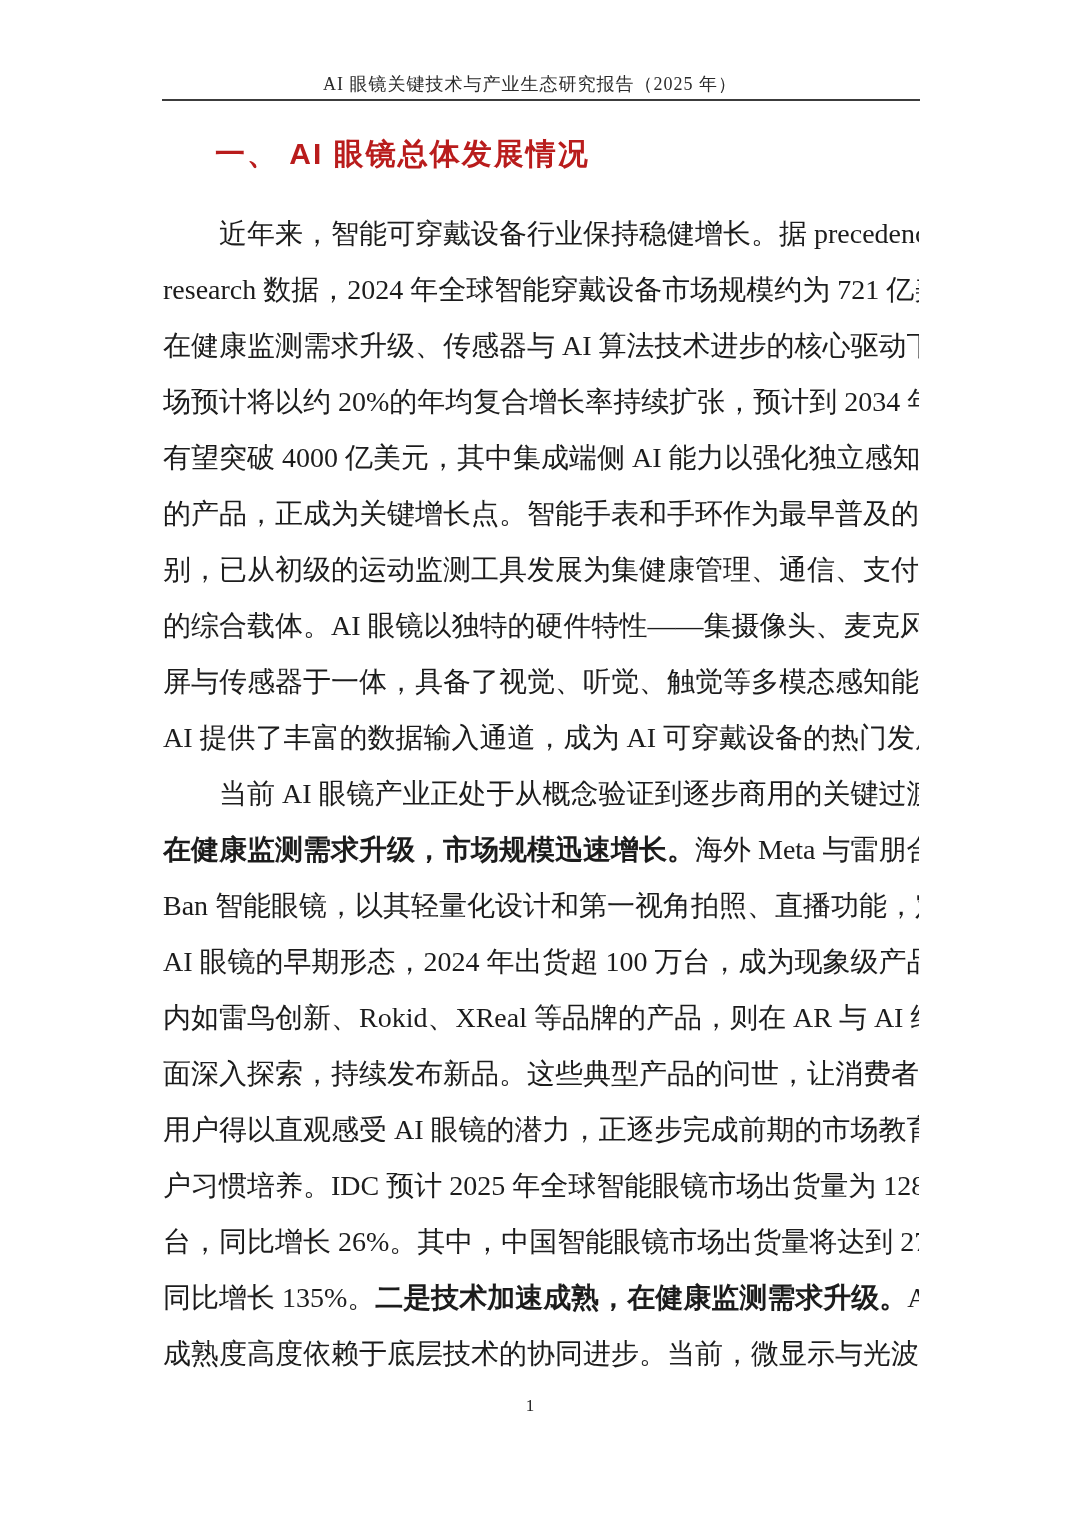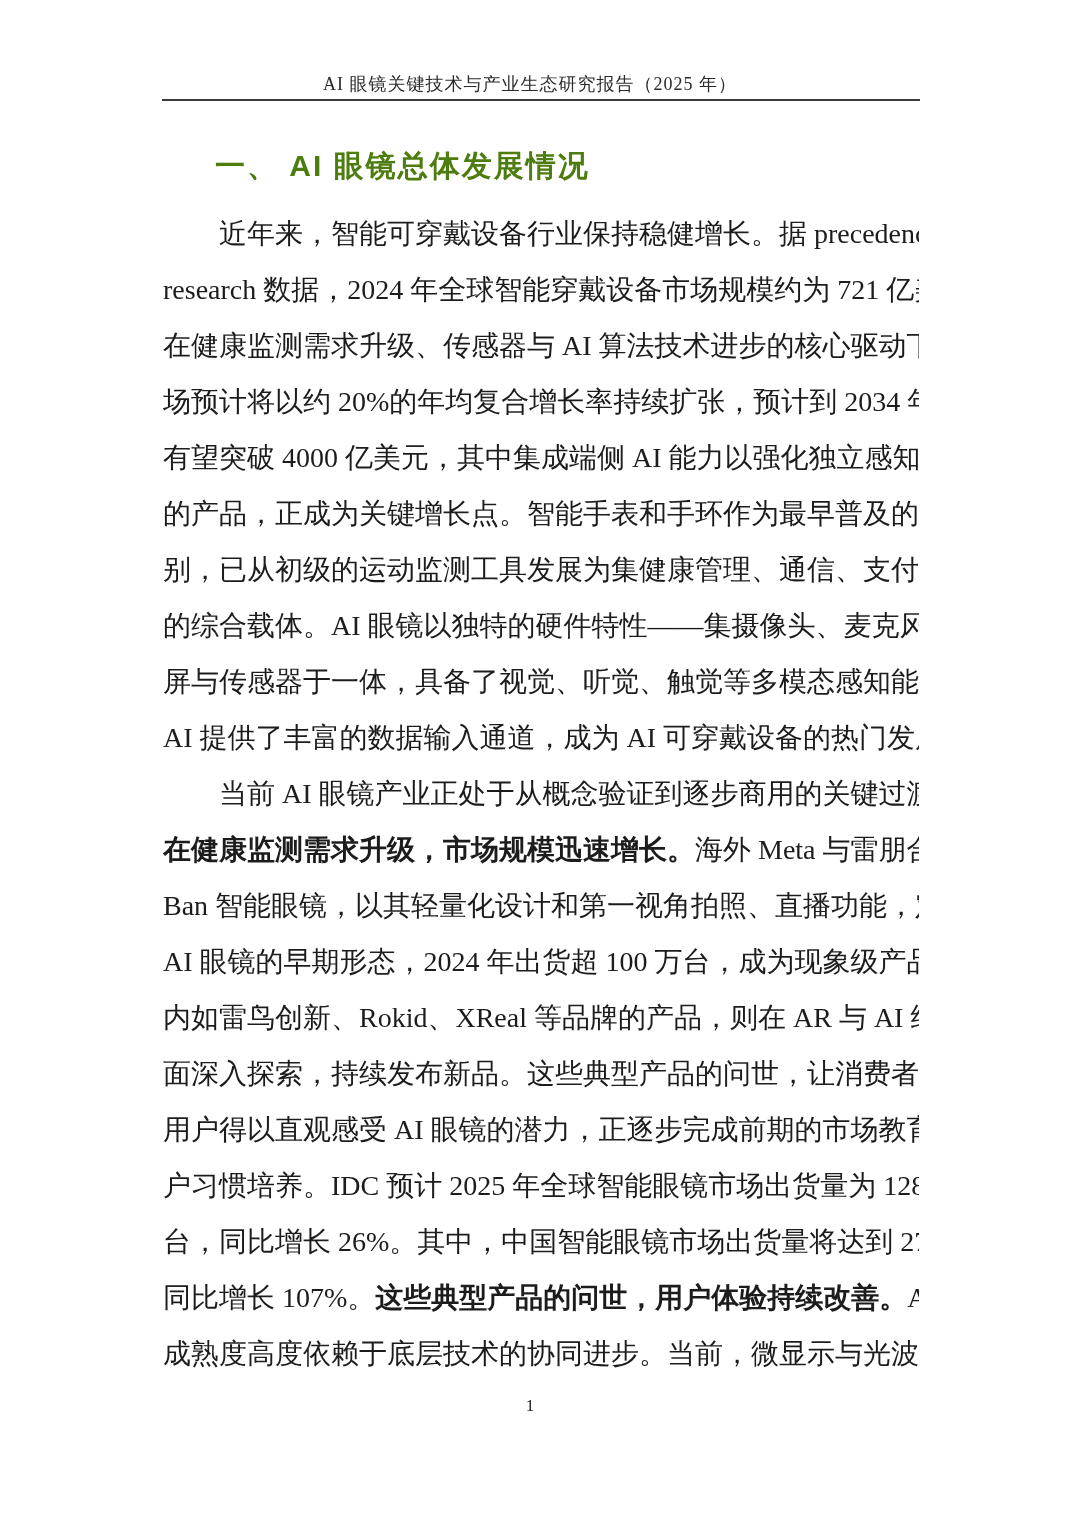--- a/index.html
+++ b/index.html
@@ -29,30 +29,30 @@
   .header-rule {
     position: absolute;
     top: 99px;
     left: 162px;
     width: 758px;
     height: 2px;
     background: #3c3c3c;
   }
   .section-heading {
     position: absolute;
-    top: 146px;
+    top: 134px;
     left: 163px;
     width: 756px;
     padding-left: 52px;
     box-sizing: border-box;
     font-family: "Liberation Sans", "DejaVu Sans", sans-serif;
     font-weight: 700;
     font-size: 30px;
     letter-spacing: 2px;
-    color: #4d7c0f;
+    color: #b91c1c;
   }
   .document-body {
     position: absolute;
     top: 206px;
     left: 163px;
     width: 756px;
   }
   .line {
     height: 56px;
     line-height: 56px;
@@ -104,21 +104,21 @@
       <div class="line"><span>AI 提供了丰富的数据输入通道，成为 AI 可穿戴设备的热门发展方向。</span></div>
       <div class="line indent"><span>当前 AI 眼镜产业正处于从概念验证到逐步商用的关键过渡期。</span></div>
       <div class="line"><span class="seg-bold">在健康监测需求升级，市场规模迅速增长。</span><span>海外 Meta 与雷朋合作的 Ray-</span></div>
       <div class="line"><span>Ban 智能眼镜，以其轻量化设计和第一视角拍照、直播功能，定义了</span></div>
       <div class="line"><span>AI 眼镜的早期形态，2024 年出货超 100 万台，成为现象级产品。国</span></div>
       <div class="line"><span>内如雷鸟创新、Rokid、XReal 等品牌的产品，则在 AR 与 AI 结合方</span></div>
       <div class="line"><span>面深入探索，持续发布新品。这些典型产品的问世，让消费者和行业</span></div>
       <div class="line"><span>用户得以直观感受 AI 眼镜的潜力，正逐步完成前期的市场教育与用</span></div>
       <div class="line"><span>户习惯培养。IDC 预计 2025 年全球智能眼镜市场出货量为 1280 万</span></div>
       <div class="line"><span>台，同比增长 26%。其中，中国智能眼镜市场出货量将达到 275 万台，</span></div>
-      <div class="line"><span>同比增长 107%。</span><span class="seg-bold">这些典型产品的问世，用户体验持续改善。</span><span>AI 眼镜的</span></div>
+      <div class="line"><span>同比增长 135%。</span><span class="seg-bold">二是技术加速成熟，在健康监测需求升级。</span><span>AI 眼镜的</span></div>
       <div class="line"><span>成熟度高度依赖于底层技术的协同进步。当前，微显示与光波导技术</span></div>
     </div>
 
   <div class="page-footer">
     <span>1</span>
   </div>
 
 </div>
 
 </body></html>

